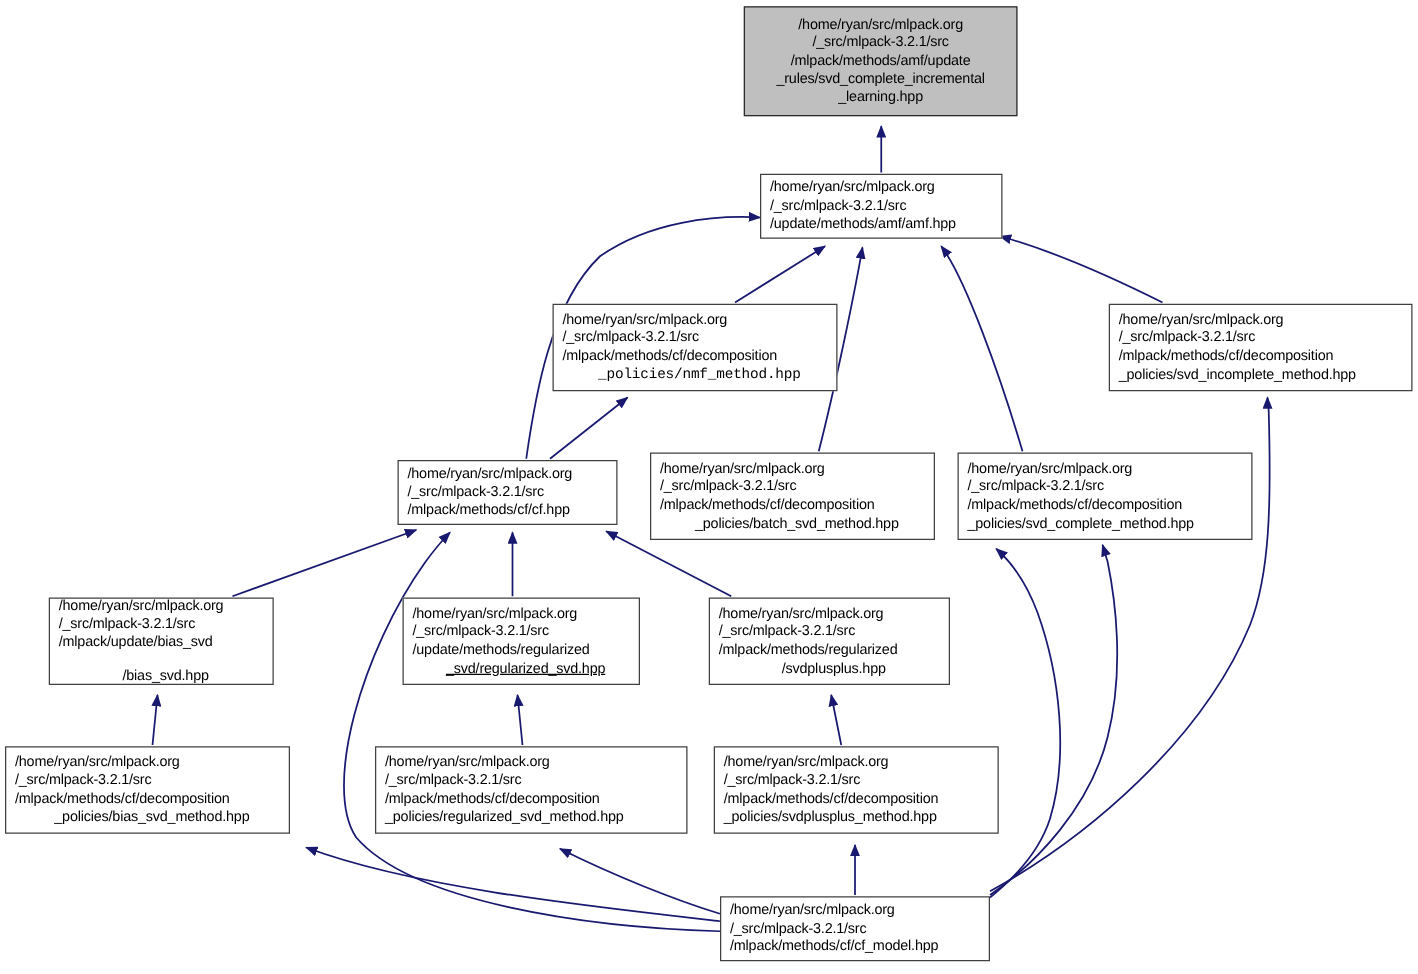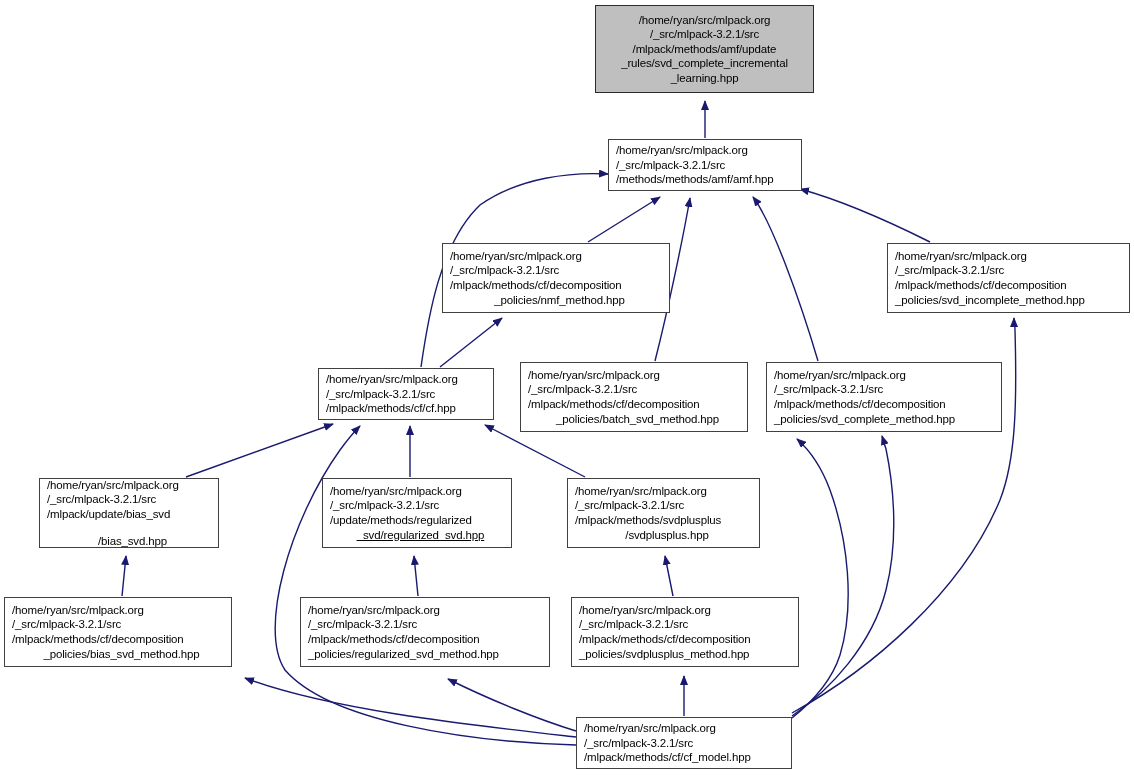--- a/index.html
+++ b/index.html
@@ -106,28 +106,28 @@
     <span class="line">/home/ryan/src/mlpack.org</span>
     <span class="line">/_src/mlpack-3.2.1/src</span>
     <span class="line">/mlpack/methods/amf/update</span>
     <span class="line">_rules/svd_complete_incremental</span>
     <span class="line">_learning.hpp</span>
   </div>
 
   <div class="node" style="left:608px; top:139px; width:194px; height:52px; align-items:flex-start; padding-left:7px;">
     <span class="line">/home/ryan/src/mlpack.org</span>
     <span class="line">/_src/mlpack-3.2.1/src</span>
-    <span class="line">/methods/methods/amf/amf.hpp</span>
+    <span class="line">/update/methods/amf/amf.hpp</span>
   </div>
 
   <div class="node" style="left:442px; top:243px; width:228px; height:70px; align-items:flex-start; padding-left:7px;">
     <span class="line">/home/ryan/src/mlpack.org</span>
     <span class="line">/_src/mlpack-3.2.1/src</span>
     <span class="line">/mlpack/methods/cf/decomposition</span>
-    <span class="line" style="align-self:center;">_policies/nmf_method.hpp</span>
+    <span class="line" style="align-self:center;font-family:Liberation Mono, monospace;">_policies/nmf_method.hpp</span>
   </div>
 
   <div class="node" style="left:887px; top:243px; width:243px; height:70px; align-items:flex-start; padding-left:7px;">
     <span class="line">/home/ryan/src/mlpack.org</span>
     <span class="line">/_src/mlpack-3.2.1/src</span>
     <span class="line">/mlpack/methods/cf/decomposition</span>
     <span class="line">_policies/svd_incomplete_method.hpp</span>
   </div>
 
   <div class="node" style="left:318px; top:368px; width:176px; height:52px; align-items:flex-start; padding-left:7px;">
@@ -160,21 +160,21 @@
   <div class="node" style="left:322px; top:478px; width:190px; height:70px; align-items:flex-start; padding-left:7px;">
     <span class="line">/home/ryan/src/mlpack.org</span>
     <span class="line">/_src/mlpack-3.2.1/src</span>
     <span class="line">/update/methods/regularized</span>
     <span class="line" style="align-self:center;text-decoration:underline;">_svd/regularized_svd.hpp</span>
   </div>
 
   <div class="node" style="left:567px; top:478px; width:193px; height:70px; align-items:flex-start; padding-left:7px;">
     <span class="line">/home/ryan/src/mlpack.org</span>
     <span class="line">/_src/mlpack-3.2.1/src</span>
-    <span class="line">/mlpack/methods/svdplusplus</span>
+    <span class="line">/mlpack/methods/regularized</span>
     <span class="line" style="align-self:center;">/svdplusplus.hpp</span>
   </div>
 
   <div class="node" style="left:4px; top:597px; width:228px; height:70px; align-items:flex-start; padding-left:7px;">
     <span class="line">/home/ryan/src/mlpack.org</span>
     <span class="line">/_src/mlpack-3.2.1/src</span>
     <span class="line">/mlpack/methods/cf/decomposition</span>
     <span class="line" style="align-self:center;">_policies/bias_svd_method.hpp</span>
   </div>
 

